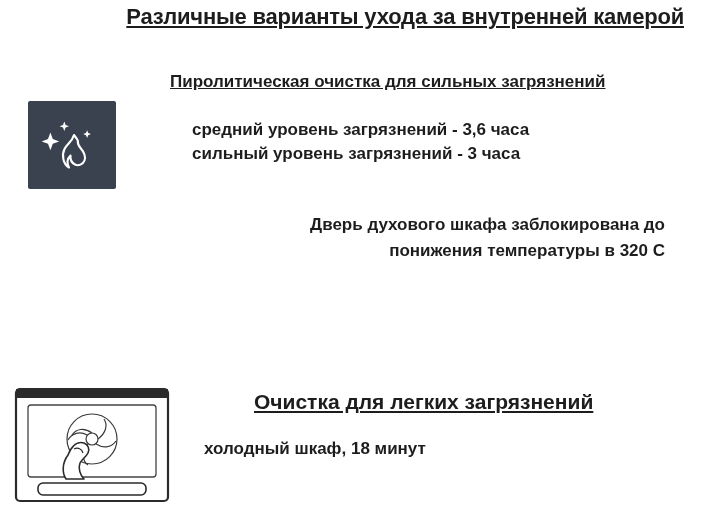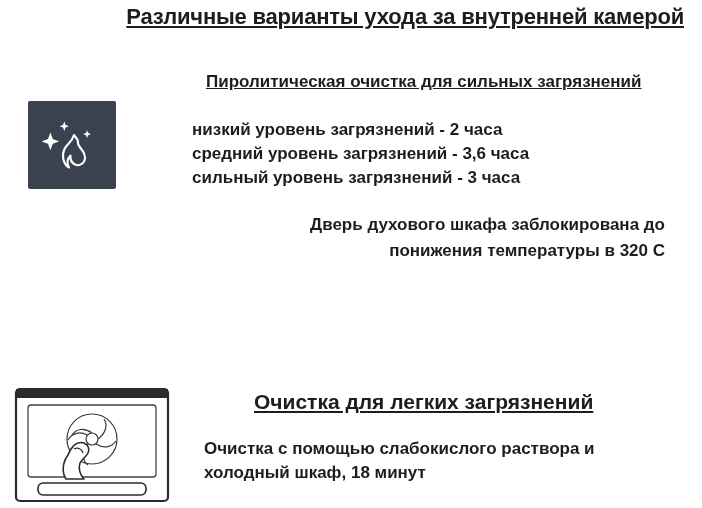--- a/index.html
+++ b/index.html
@@ -42,21 +42,20 @@
   .pyro-icon svg { display: block; }
 
   .pyro-heading {
     position: absolute;
     left: 170px;
     top: 72px;
     font-size: 17px;
     font-weight: bold;
     text-decoration: underline;
     white-space: nowrap;
-    margin-left: 36px;
   }
 
   .pyro-levels {
     position: absolute;
     left: 192px;
     top: 118px;
     font-size: 17px;
     font-weight: bold;
     line-height: 24px;
     white-space: nowrap;
@@ -117,21 +116,20 @@
       <path d="M58 32 L59.1 29.2 L60.2 32 L63 33.1 L60.2 34.2 L59.1 37 L58 34.2 L55.2 33.1 Z"></path>
     </g>
 
     <path d="M46 34 C44 41 39 43 36.5 48 C33.5 54 35 63 41 66.5 C38.5 62 39.5 57.5 42.5 54.5 C42 59 44 62 47 63.5 C50.5 65.2 55 63.5 56.5 59.5 C58.3 54.7 55.5 50.5 52.5 47 C50.8 45 49.5 42.5 49.8 39.5 C48.7 37.6 47.4 35.8 46 34 Z" fill="none" stroke="#ffffff" stroke-width="2.1" stroke-linejoin="round"></path>
   </svg>
 </div>
 
 <div class="pyro-heading">Пиролитическая очистка для сильных загрязнений</div>
 
 <div class="pyro-levels">
-  <div>низкий уровень загрязнений - 2 часа</div>
   <div>средний уровень загрязнений - 3,6 часа</div>
   <div>сильный уровень загрязнений - 3 часа</div>
 </div>
 
 <div class="pyro-note">
   <div>Дверь духового шкафа заблокирована до</div>
   <div>понижения температуры в 320 С</div>
 </div>
 
 <div class="oven-icon">
@@ -156,15 +154,14 @@
     <path d="M60 72 C64 62 70 58 76 60 C80 61.5 82 66 80 70 C78 74 74 76 72 80 C70 85 72 92 76 96 L58 96 C54 90 54 80 60 72 Z" fill="#ffffff" stroke="#2b2b2b" stroke-width="1.6" stroke-linejoin="round"></path>
     <path d="M66 66 C70 64 74 66 75 70" fill="none" stroke="#2b2b2b" stroke-width="1.2"></path>
 
     <rect x="30" y="100" width="108" height="12" rx="5" ry="5" fill="none" stroke="#2b2b2b" stroke-width="1.6"></rect>
   </svg>
 </div>
 
 <div class="light-heading">Очистка для легких загрязнений</div>
 
 <div class="light-body">
-  <div>Очистка с помощью слабокислого раствора и</div>
   <div>холодный шкаф, 18 минут</div>
 </div>
 
 </body></html>

